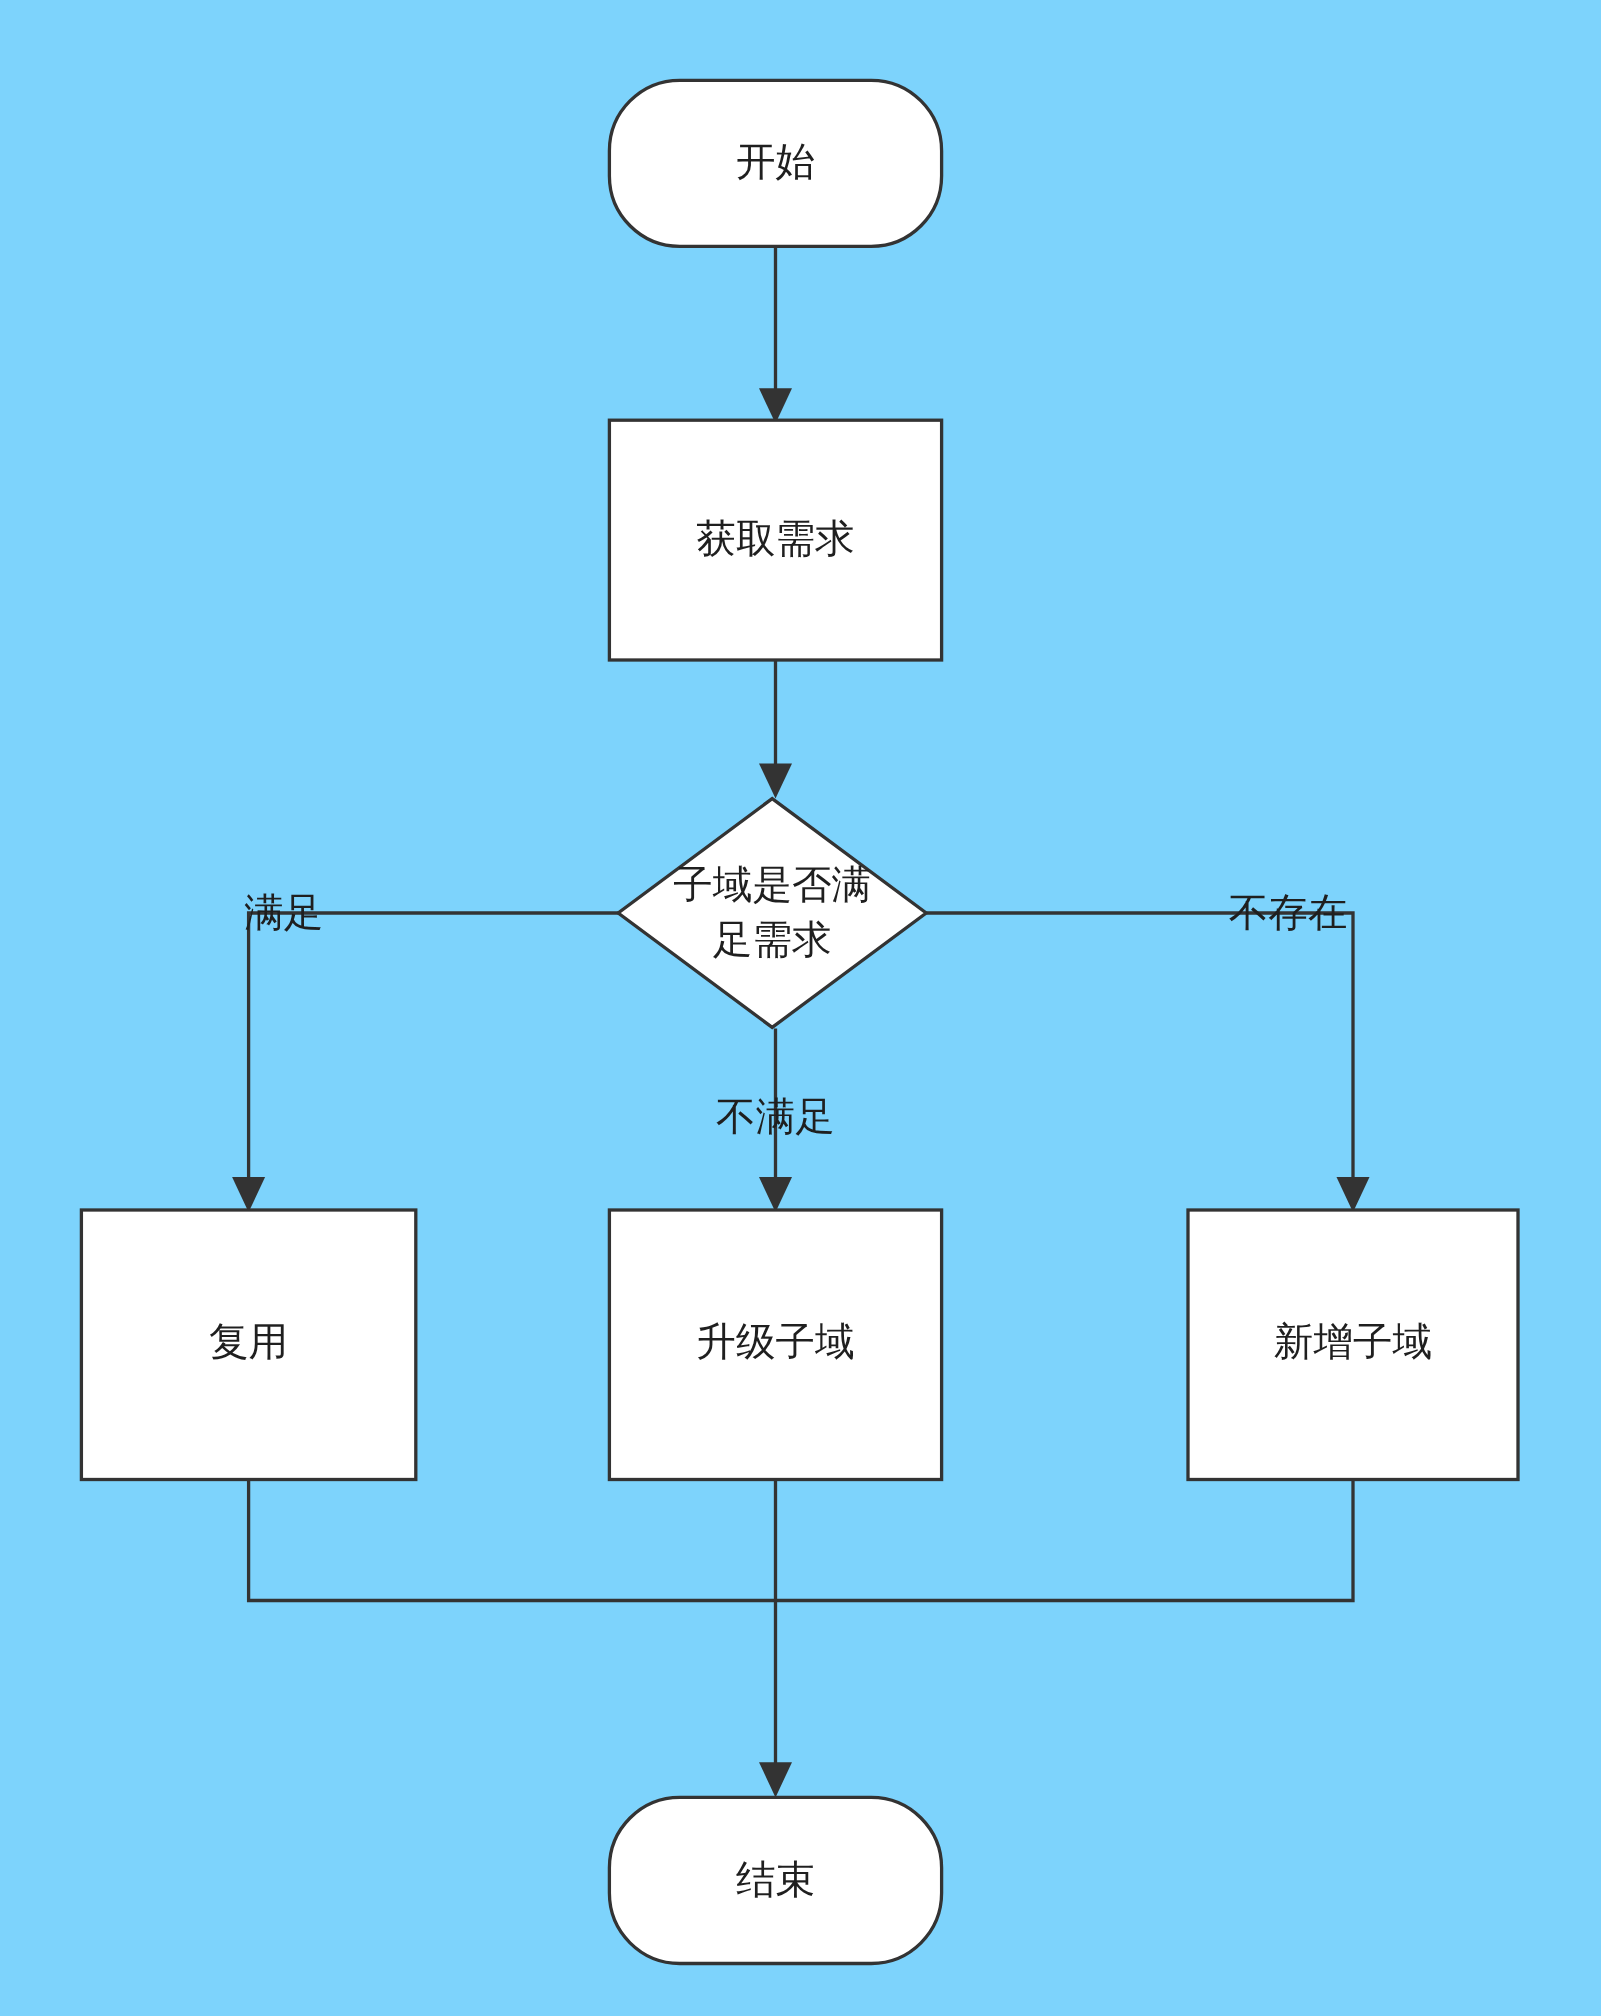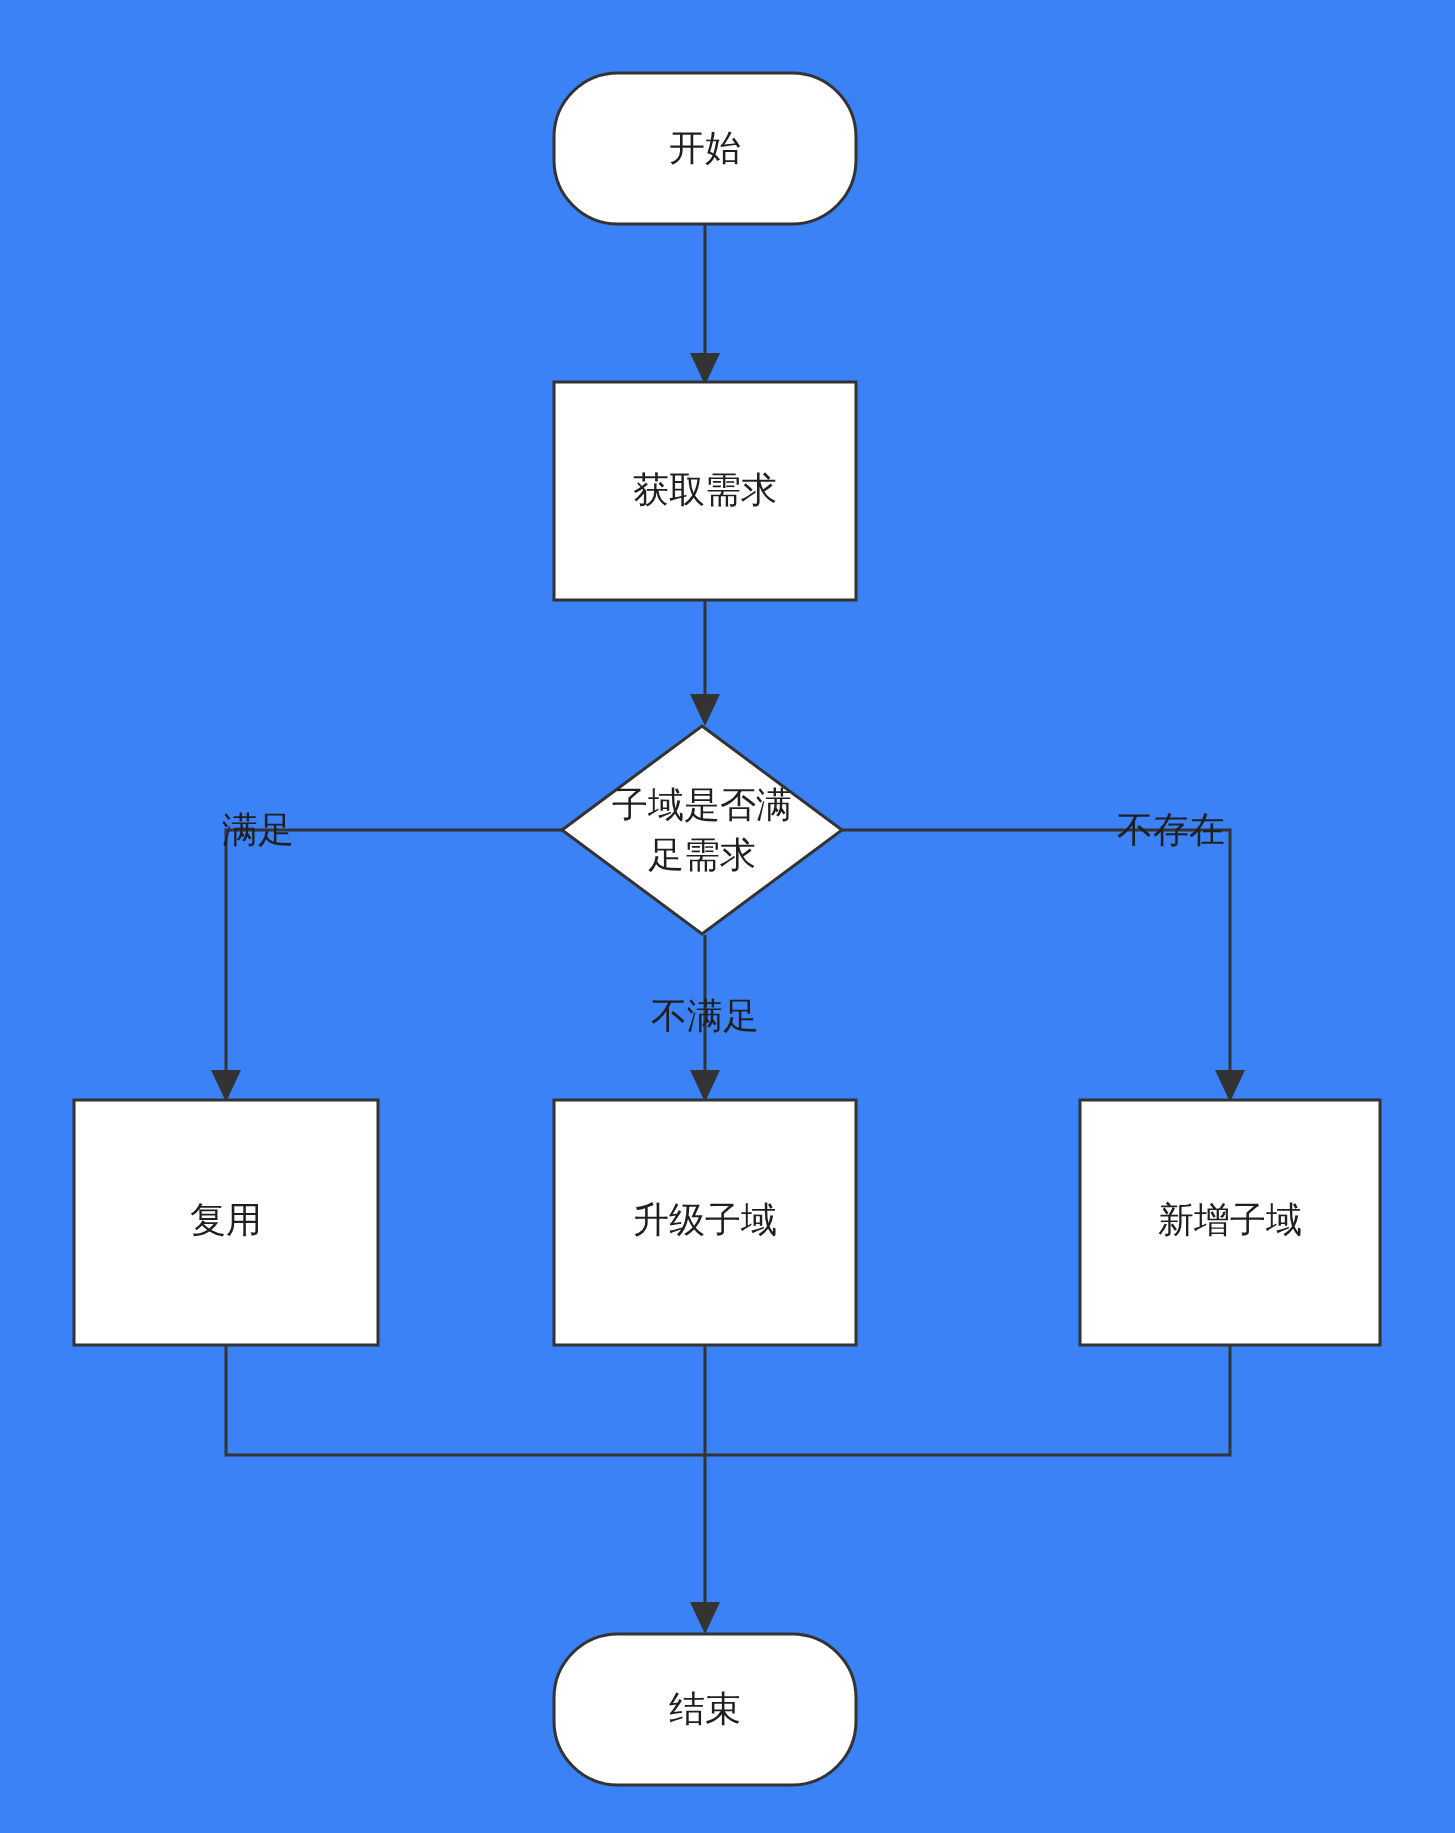--- a/index.html
+++ b/index.html
@@ -7,21 +7,21 @@
     padding: 0;
     background: #ffffff;
   }
   body {
     font-family: "Liberation Sans", "DejaVu Sans", sans-serif;
   }
   #flow-root {
     position: relative;
     width: 1455px;
     height: 1833px;
-    background: #3b82f6;
+    background: #7dd3fc;
     overflow: hidden;
   }
   #flow-svg {
     position: absolute;
     left: 0;
     top: 0;
     width: 1455px;
     height: 1833px;
   }
   .node-shape {

